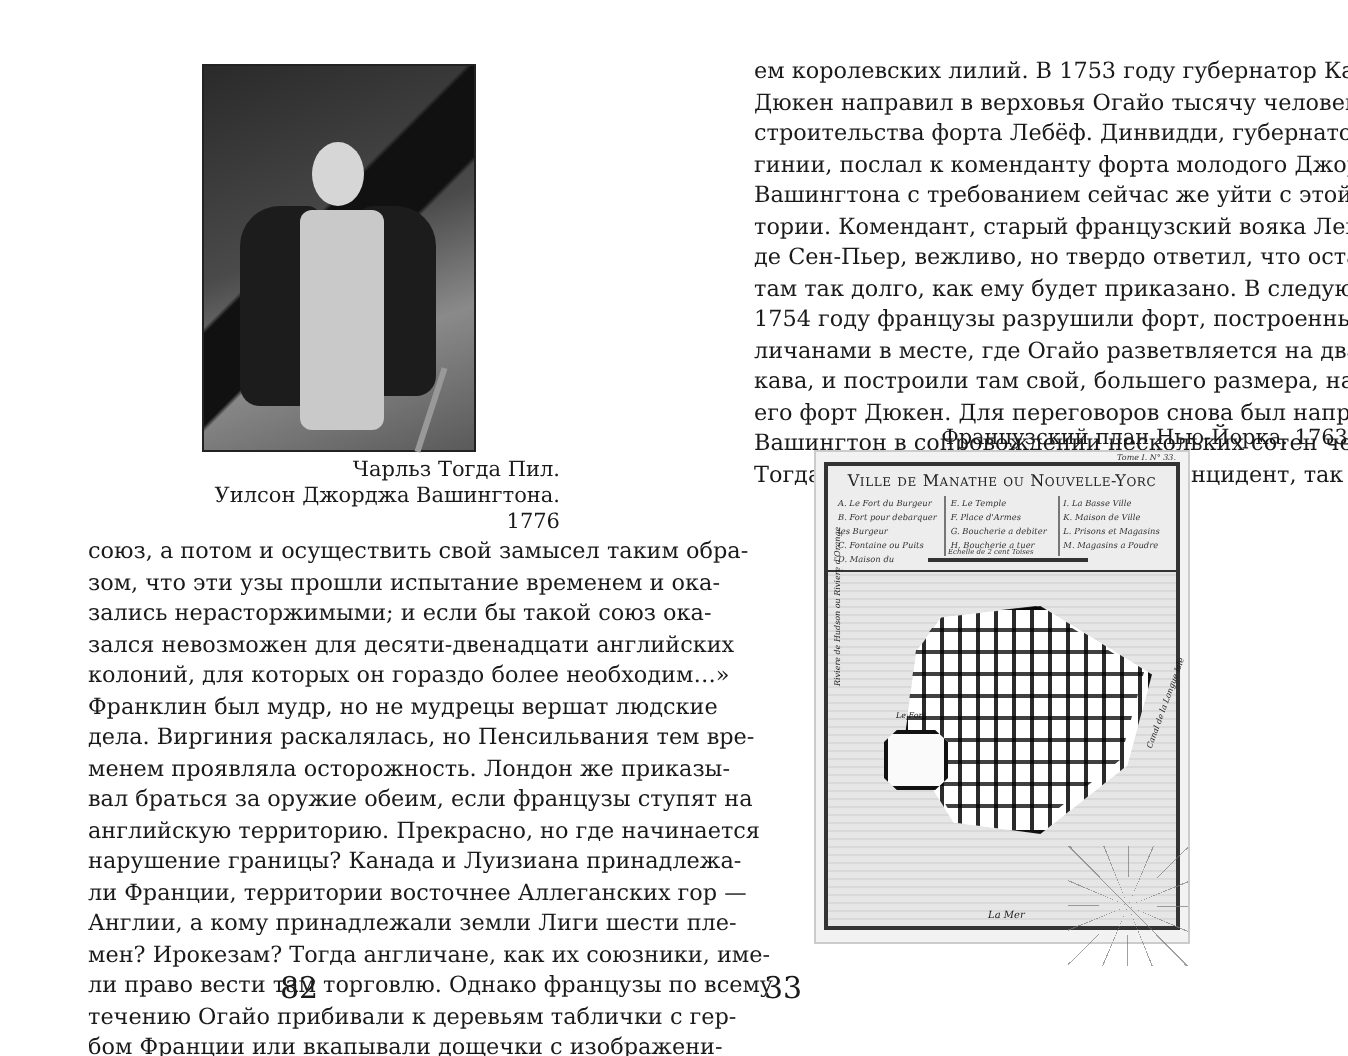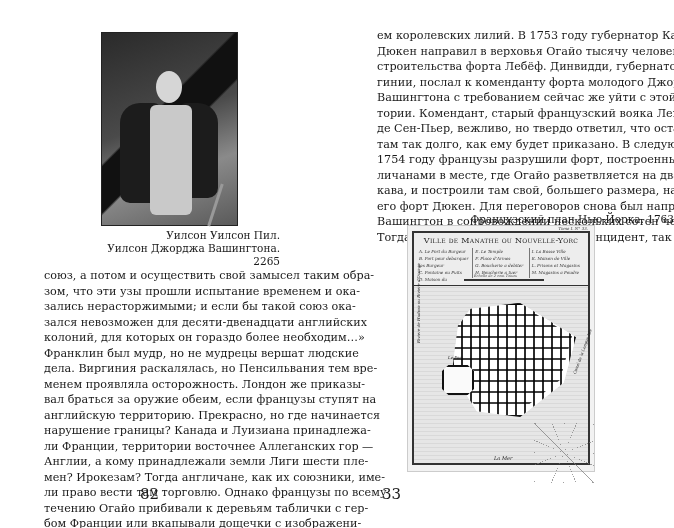--- a/index.html
+++ b/index.html
@@ -69,23 +69,23 @@
 
 <div class="page left">
   <div class="portrait">
     <div class="coat-l"></div>
     <div class="coat-r"></div>
     <div class="vest"></div>
     <div class="head"></div>
     <div class="sword"></div>
   </div>
   <div class="caption portrait-cap">
-    <div>Уилсон Уилсон Пил.</div>
+    <div>Чарльз Тогда Пил.</div>
     <div>Уилсон Джорджа Вашингтона.</div>
-    <div>2265</div>
+    <div>1776</div>
   </div>
 
   <div class="body-text">
     <span class="ln">союз, а потом и осуществить свой замысел таким обра-</span>
     <span class="ln">зом, что эти узы прошли испытание временем и ока-</span>
     <span class="ln">зались нерасторжимыми; и если бы такой союз ока-</span>
     <span class="ln">зался невозможен для десяти-двенадцати английских</span>
     <span class="ln">колоний, для которых он гораздо более необходим…»</span>
     <span class="ln">Франклин был мудр, но не мудрецы вершат людские</span>
     <span class="ln">дела. Виргиния раскалялась, но Пенсильвания тем вре-</span>

